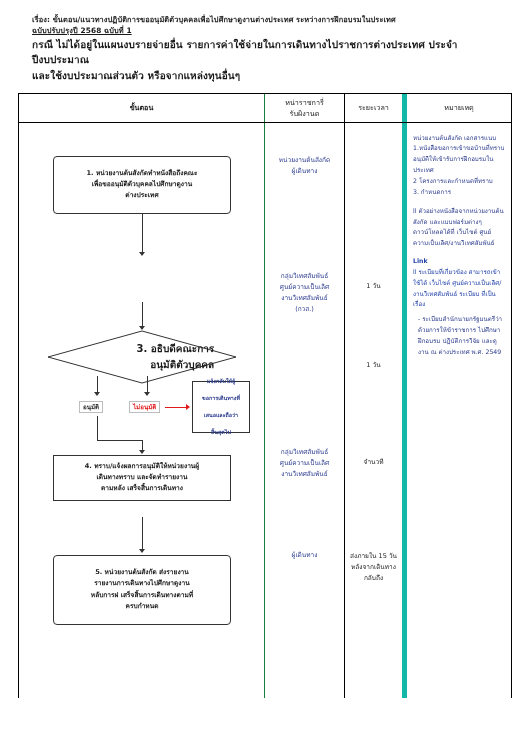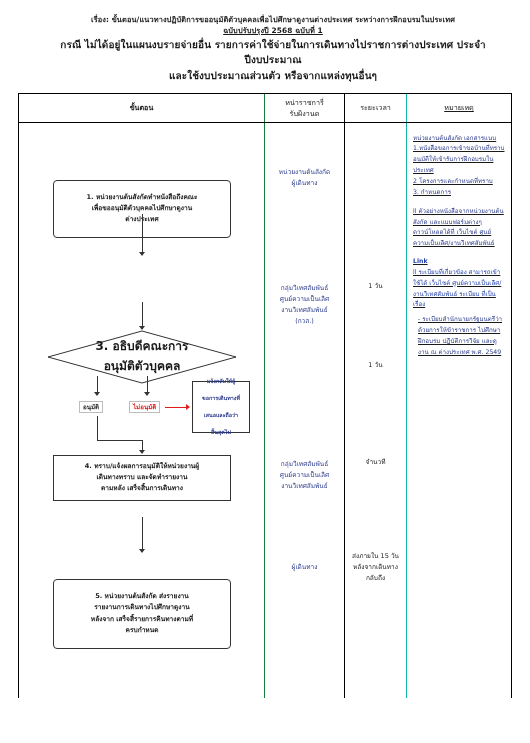--- a/index.html
+++ b/index.html
@@ -9,21 +9,20 @@
     height: 743px;
     background: #ffffff;
     font-family: "DejaVu Sans", "Liberation Sans", sans-serif;
     color: #1a1a1a;
     overflow: hidden;
   }
 
   
   .title-block {
     padding: 14px 16px 4px 32px;
-    text-align: center;
   }
   .title-line {
     font-size: 7.4px;
     font-weight: bold;
     line-height: 1.55;
     letter-spacing: .1px;
   }
   .title-line.underline { text-decoration: underline; }
   .title-line.sub {
     font-weight: bold;
@@ -45,22 +44,22 @@
     border-bottom: 1px solid #000;
     min-height: 26px;
   }
   .tbody {
     display: flex;
     flex: 1;
     min-height: 0;
   }
   .col-steps   { width: 246px; border-right: 1px solid #15803d; font-weight: bold; }
   .col-unit    { width: 80px;  border-right: 1px solid #000; }
-  .col-time    { width: 62px;  border-right: 1px solid #14b8a6; }
-  .col-notes   { width: 104px; text-decoration: underline; }
+  .col-time    { width: 62px;  border-right: 5px solid #14b8a6; }
+  .col-notes   { width: 104px; }
 
   .th {
     text-align: center;
     font-size: 7.2px;
     padding: 4px 2px 3px 2px;
     line-height: 1.4;
     display: flex;
     align-items: flex-start;
     justify-content: center;
     flex-direction: column;
@@ -80,38 +79,38 @@
     border: 1px solid #333;
     background: #fff;
     font-size: 6.6px;
     line-height: 1.7;
     text-align: center;
     display: flex;
     align-items: center;
     justify-content: center;
     padding: 3px 8px;
   }
-  .node.rounded { border-radius: 4px; margin-top: 24px; }
+  .node.rounded { border-radius: 4px; }
   .node-text { display: block; width: 100%; }
 
   .diamond-wrap {
     position: absolute;
     display: flex;
     align-items: center;
     justify-content: center;
   }
   .diamond-shape {
     position: absolute;
     inset: 0;
   }
   .diamond-label {
     position: relative;
-    font-size: 12px;
+    font-size: 10px;
     line-height: 1.6;
-    text-align: center;
+    text-align: right;
     z-index: 2;
     width: 76%;
   }
 
   .vline {
     position: absolute;
     width: 1px;
     background: #333;
   }
   .hline {
@@ -165,21 +164,21 @@
 
   
   .cell-text {
     position: absolute;
     font-size: 6.5px;
     line-height: 1.7;
     text-align: center;
     width: 100%;
     padding: 0 3px;
   }
-  .cell-text.unit  { color: #2a3a8c; margin-top: 12px; }
+  .cell-text.unit  { color: #2a3a8c; }
   .cell-text.time  { color: #1a1a1a; }
 
   .notes-body {
     padding: 10px 5px 0 6px;
     font-size: 6.2px;
     line-height: 1.75;
     color: #2a3a8c;
   }
   .notes-head { text-align: left; }
   .notes-list { margin: 0; padding: 0; list-style: none; }
@@ -285,21 +284,21 @@
           </span>
         </div>
 
         <div class="vline" style="left:123px; top:394px; height:34px;"></div>
         <div class="arrow-down" style="left:120px; top:426px;"></div>
 
         <div class="node rounded" style="left:34px; top:432px; width:178px; height:70px;">
           <span class="node-text">
             <span>5. หน่วยงานต้นสังกัด ส่งรายงาน</span><br>
             <span>รายงานการเดินทางไปศึกษาดูงาน</span><br>
-            <span>หลังจาก เสร็จสิ้รายการคินทางตามที่</span><br>
+            <span>หลับการฝ เสร็จสิ้นการเดินทางตามที่</span><br>
             <span>ครบกำหนด</span>
           </span>
         </div>
 
       </div>
     </div>
 
     <div class="body-cell col-unit">
       <div class="cell-text unit" style="top:32px;">
         <span>หน่วยงานต้นสังกัด</span><br>

